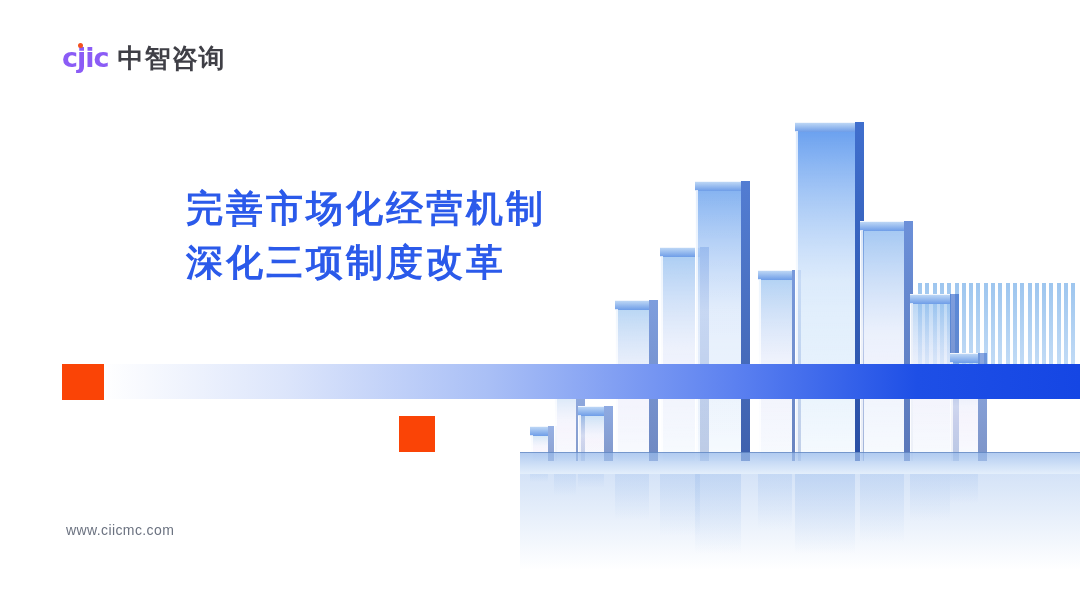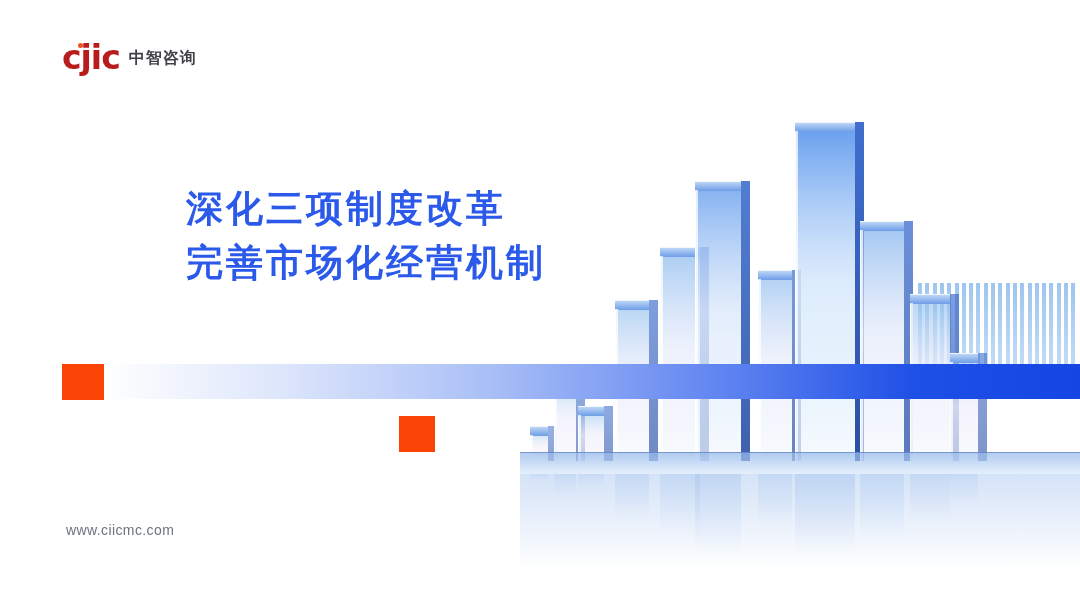--- a/index.html
+++ b/index.html
@@ -1,23 +1,23 @@
 <!DOCTYPE html>
 <html><head>
 <meta charset="utf-8">
 <style>
   html,body{margin:0;padding:0;background:#fff;}
   body{width:1080px;height:608px;overflow:hidden;font-family:"Liberation Sans","DejaVu Sans",sans-serif;}
   .slide{position:relative;width:1080px;height:608px;background:#ffffff;overflow:hidden;}
 
   
   .logo{position:absolute;left:62px;top:44px;display:flex;align-items:center;gap:9px;}
-  .logo-mark{position:relative;font-size:33px;line-height:27px;font-weight:700;color:#b91c1c;letter-spacing:-1px;font-family:"DejaVu Sans",sans-serif;}
+  .logo-mark{position:relative;font-size:27px;line-height:27px;font-weight:700;color:#8b5cf6;letter-spacing:-1px;font-family:"DejaVu Sans",sans-serif;}
   .logo-dot{position:absolute;left:16px;top:-1px;width:5px;height:5px;border-radius:50%;background:#f4511e;}
-  .logo-cn{font-size:16px;line-height:22px;font-weight:700;color:#3f3f46;letter-spacing:1px;}
+  .logo-cn{font-size:26px;line-height:22px;font-weight:700;color:#3f3f46;letter-spacing:1px;}
 
   
   .title{position:absolute;left:186px;top:182px;width:560px;}
   .title-line{font-size:37px;line-height:54px;font-weight:700;color:#2b5aea;letter-spacing:3px;white-space:nowrap;}
 
   
   .band-top{position:absolute;left:62px;top:364px;width:1018px;height:35px;
     background:linear-gradient(90deg,#ffffff 0%,#ffffff 4%,#dce5fb 22%,#a9bff6 42%,#5c81f0 66%,#1e4fe6 84%,#1546e4 100%);}
   .band-bottom{position:absolute;left:62px;top:418px;width:330px;height:34px;
     background:linear-gradient(90deg,#1a4fe6 0%,#3e6aea 22%,#8fa9f2 52%,#d6e0fb 78%,#ffffff 100%);}
@@ -193,22 +193,22 @@
         <div class="refl-bar" style="left: 175px; width: 46px; top: 414px; height: 80px; opacity: 0.57;"></div>
         <div class="refl-bar" style="left: 238px; width: 34px; top: 414px; height: 55px; opacity: 0.45;"></div>
         <div class="refl-bar" style="left: 275px; width: 60px; top: 414px; height: 80px; opacity: 0.63;"></div>
         <div class="refl-bar" style="left: 340px; width: 44px; top: 414px; height: 69px; opacity: 0.49;"></div>
         <div class="refl-bar" style="left: 390px; width: 40px; top: 414px; height: 47px; opacity: 0.43;"></div>
         <div class="refl-bar" style="left: 430px; width: 28px; top: 414px; height: 30px; opacity: 0.39;"></div>
       </div>
   </div>
 
   <div class="title">
+    <div class="title-line">完善市场化经营机制</div>
     <div class="title-line">深化三项制度改革</div>
-    <div class="title-line">完善市场化经营机制</div>
   </div>
 
   <div class="band-top"></div>
   <div class="sq sq-a"></div>
 
   <div class="sq sq-b"></div>
 
   <div class="site">www.ciicmc.com</div>
 
 </div>

